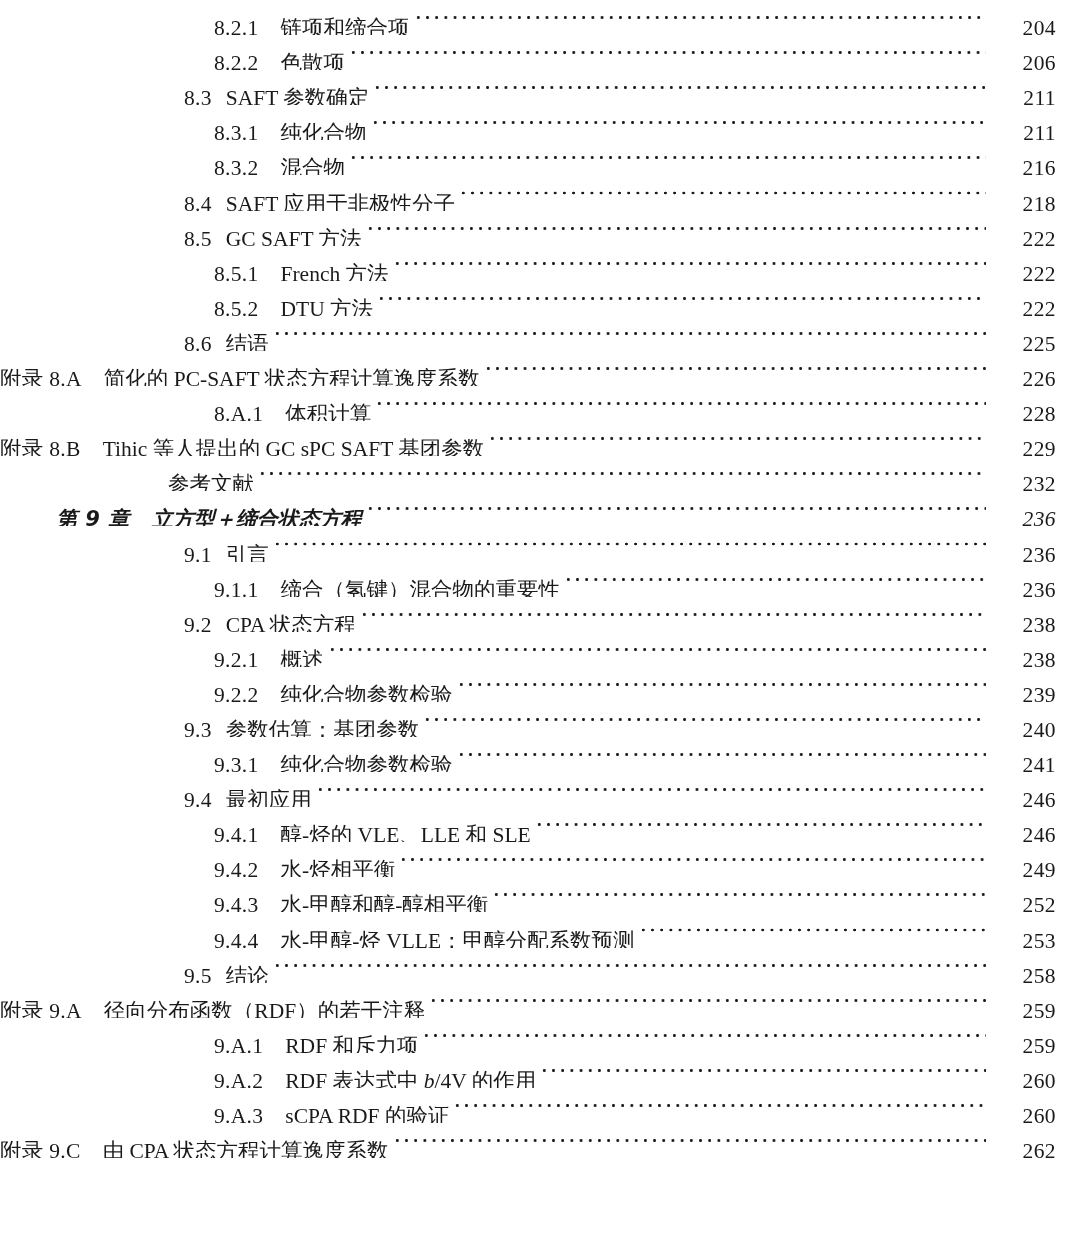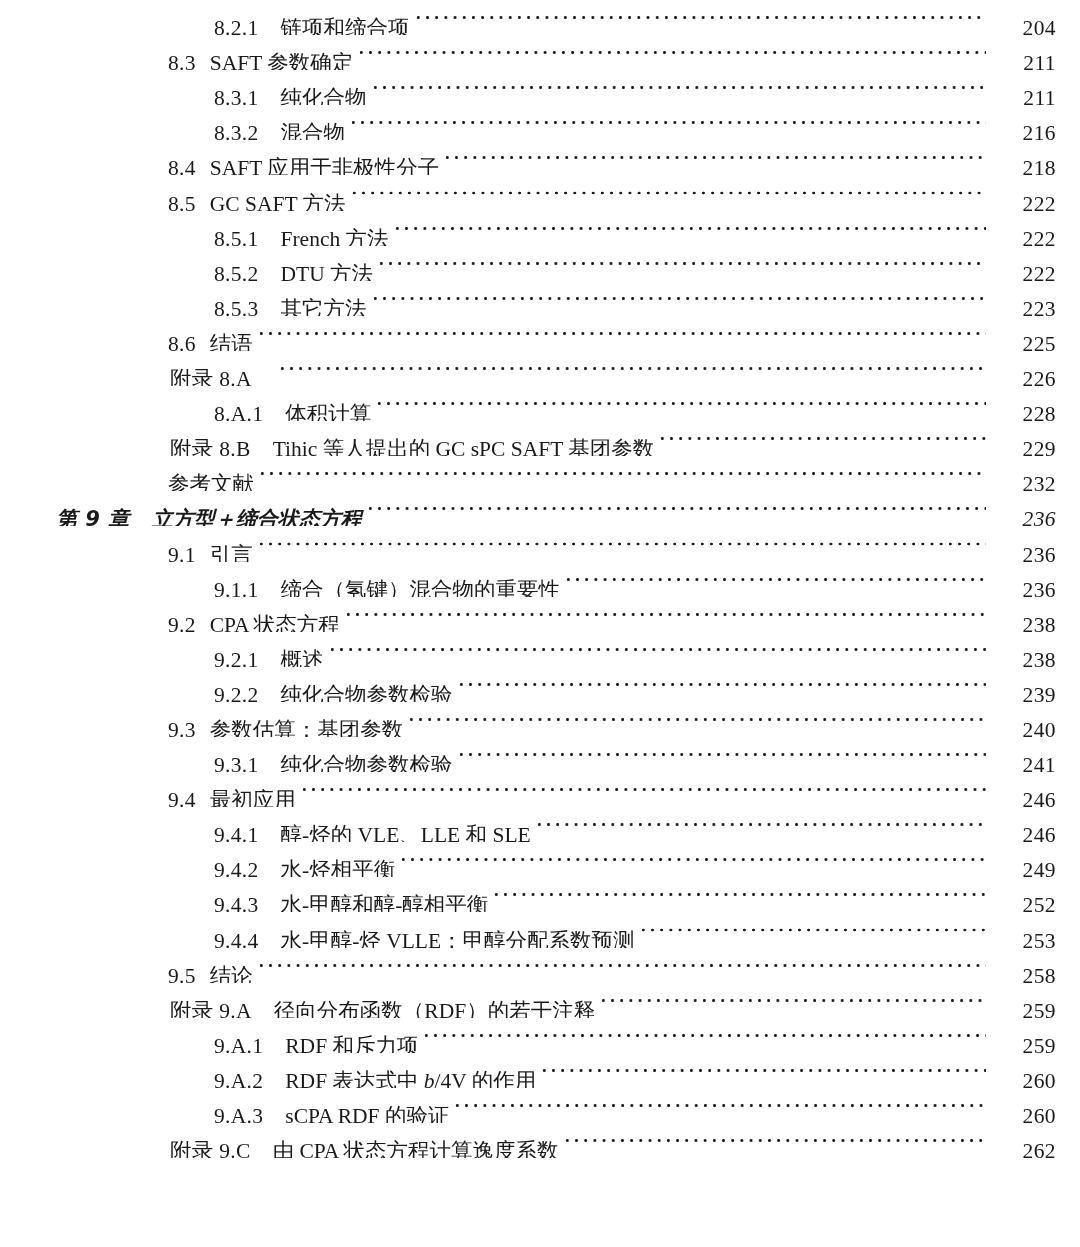--- a/index.html
+++ b/index.html
@@ -27,23 +27,23 @@
     display: flex;
     align-items: baseline;
     height: 35.1px;
     line-height: 35.1px;
     white-space: nowrap;
     overflow: hidden;
   }
 
   
   .lvl-chapter { padding-left: 56px; font-style: italic; }
-  .lvl-1       { padding-left: 168px; }
+  .lvl-1       { padding-left: 168px; margin-left: 16px; }
   .lvl-2       { padding-left: 214px; }
-  .lvl-appendix{ padding-left: 170px; }
+  .lvl-appendix{ }
   .lvl-ref     { padding-left: 168px; }
 
   .num {
     font-size: 21.5px;
     letter-spacing: 0.3px;
     flex: 0 0 auto;
   }
   .title {
     font-size: 21.5px;
     flex: 0 0 auto;
@@ -97,20 +97,27 @@
 <body>
 
 <div id="toc">
     <div class="toc-row lvl-2">
       <span class="num">8.2.1</span>
       <span class="gap-md"></span>
       <span class="title">链项和缔合项</span>
       <span class="leader"></span>
       <span class="page">204</span>
     </div>
+    <div class="toc-row lvl-2">
+      <span class="num">8.2.2</span>
+      <span class="gap-md"></span>
+      <span class="title">色散项</span>
+      <span class="leader"></span>
+      <span class="page">206</span>
+    </div>
     <div class="toc-row lvl-1">
       <span class="num">8.3</span>
       <span class="gap-sm"></span>
       <span class="title">SAFT 参数确定</span>
       <span class="leader"></span>
       <span class="page">211</span>
     </div>
     <div class="toc-row lvl-2">
       <span class="num">8.3.1</span>
       <span class="gap-md"></span>
@@ -145,38 +152,32 @@
       <span class="title">French 方法</span>
       <span class="leader"></span>
       <span class="page">222</span>
     </div>
     <div class="toc-row lvl-2">
       <span class="num">8.5.2</span>
       <span class="gap-md"></span>
       <span class="title">DTU 方法</span>
       <span class="leader"></span>
       <span class="page">222</span>
-    </div>
-    <div class="toc-row lvl-2">
-      <span class="num">8.5.3</span>
-      <span class="gap-md"></span>
-      <span class="title">其它方法</span>
-      <span class="leader"></span>
-      <span class="page">223</span>
     </div>
     <div class="toc-row lvl-1">
       <span class="num">8.6</span>
       <span class="gap-sm"></span>
       <span class="title">结语</span>
       <span class="leader"></span>
       <span class="page">225</span>
     </div>
     <div class="toc-row lvl-appendix appendix">
       <span class="num">附录 8.A</span>
       <span class="gap-md"></span>
+      <span class="title">简化的 PC-SAFT 状态方程计算逸度系数</span>
       <span class="leader"></span>
       <span class="page">226</span>
     </div>
     <div class="toc-row lvl-2">
       <span class="num">8.A.1</span>
       <span class="gap-md"></span>
       <span class="title">体积计算</span>
       <span class="leader"></span>
       <span class="page">228</span>
     </div>

